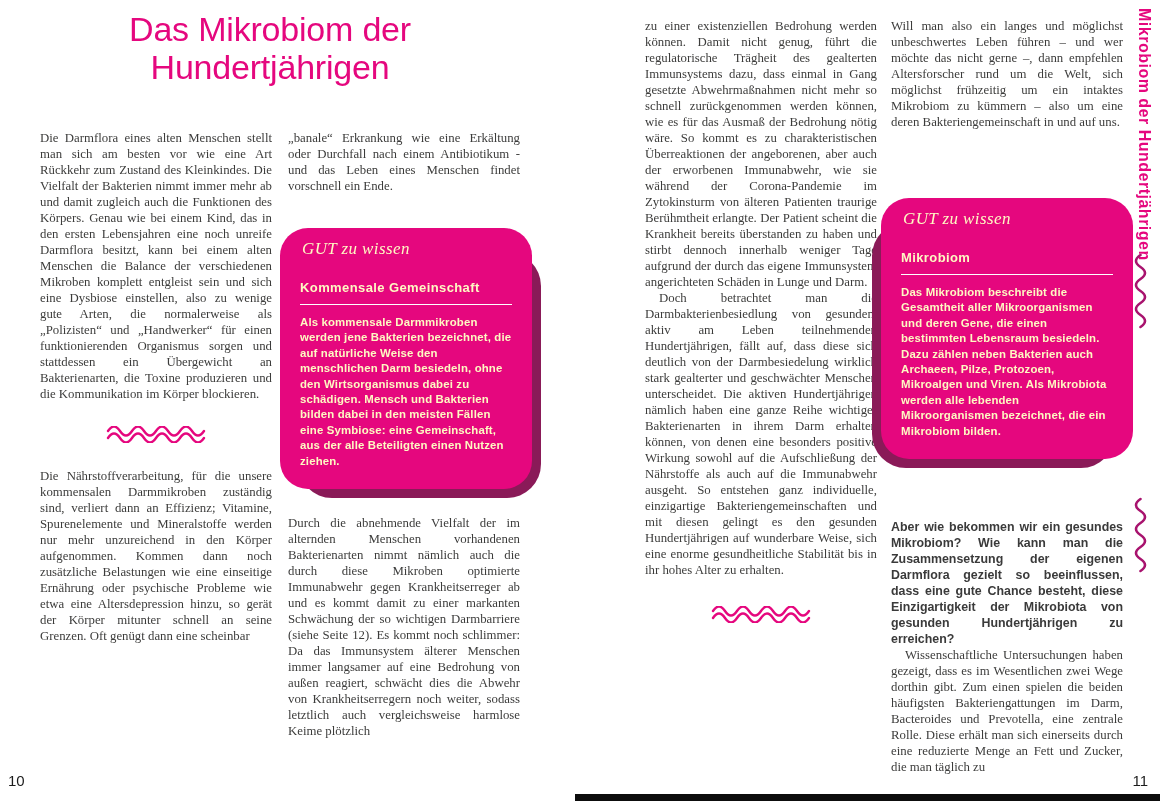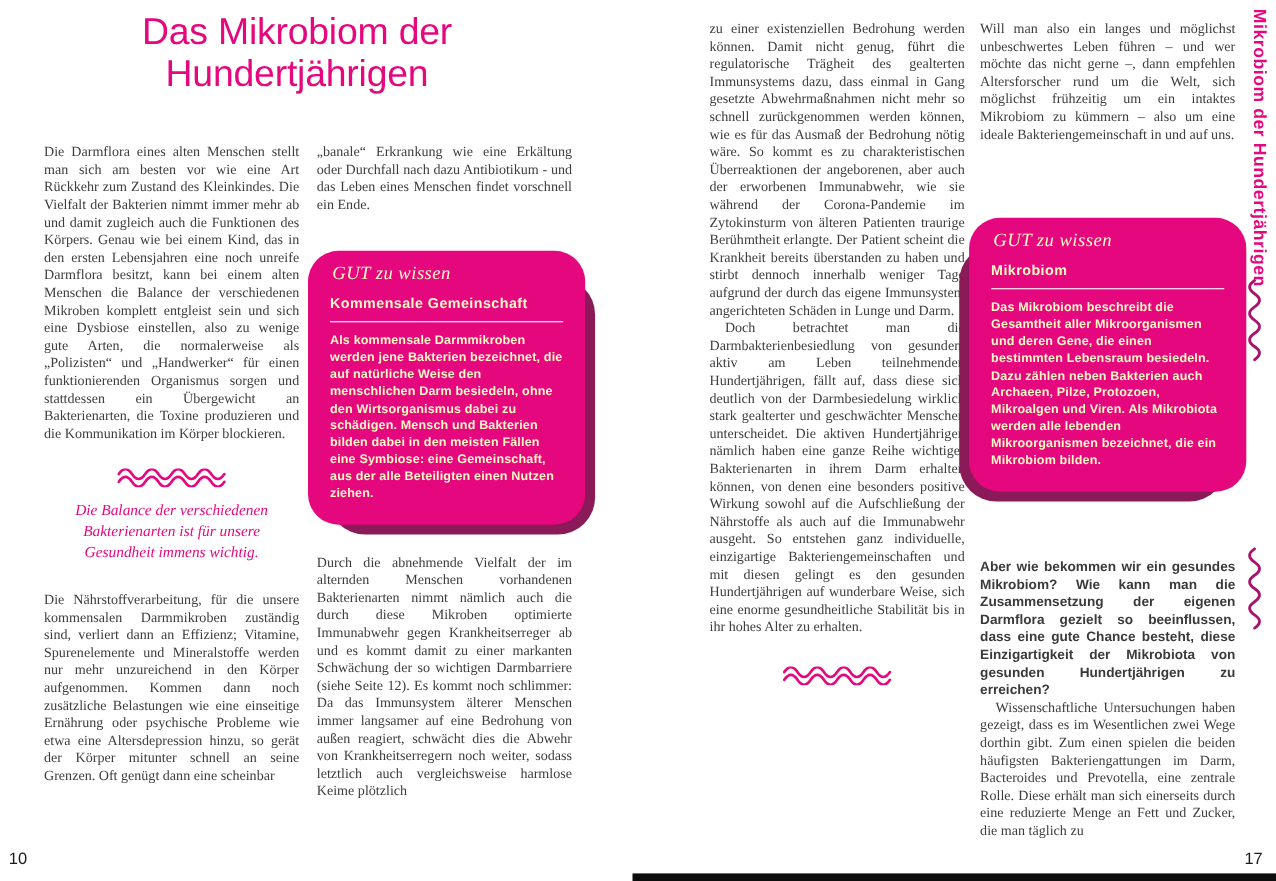--- a/index.html
+++ b/index.html
@@ -37,21 +37,21 @@
   .infobox-right{margin-left:-10px;margin-right:-10px;margin-top:68px;}
   .infobox-shadow{position:absolute;background:var(--plum);border-radius:34px;}
   .infobox-left .infobox-shadow{top:24px;left:18px;right:-9px;bottom:-9px;}
   .infobox-right .infobox-shadow{top:24px;left:-9px;right:18px;bottom:-9px;}
   .infobox-main{position:relative;background:var(--magenta);border-radius:28px;
     font-family:"Liberation Sans",sans-serif;color:#fef9c3;}
   .infobox-kicker{font-family:"Liberation Serif",serif;font-style:italic;font-size:17px;
     padding:13px 22px 7px;letter-spacing:.4px;}
   .infobox-content{padding:4px 20px 20px;}
   .infobox-content h3{font-size:13px;letter-spacing:.4px;font-weight:700;
-    border-bottom:1.5px solid #fff;padding-bottom:8px;margin-bottom:10px;}
+    border-bottom:1.5px solid #fff;padding-bottom:8px;margin-bottom:10px;margin-top:12px;}
   .infobox-content p{font-size:11.4px;font-weight:700;line-height:15.4px;
     letter-spacing:.15px;text-align:left;hyphens:auto;-webkit-hyphens:auto;}
 
   .bold-para{font-family:"Liberation Sans",sans-serif;font-weight:700;font-size:12.4px;
     line-height:16px;color:#3a3a3a;margin-top:60px;}
 
   .vertical-title{position:absolute;top:8px;right:7px;writing-mode:vertical-rl;
     font-family:"Liberation Sans",sans-serif;font-weight:700;font-size:16px;
     letter-spacing:.5px;color:var(--magenta);}
 
@@ -74,26 +74,25 @@
   <h1 class="title">Das Mikrobiom der Hundertjährigen</h1>
 
   <div class="col col1">
     <p>Die Darmflora eines alten Menschen stellt man sich am besten vor wie eine Art Rückkehr zum Zustand des Kleinkindes. Die Vielfalt der Bakterien nimmt immer mehr ab und damit zugleich auch die Funktionen des Körpers. Genau wie bei einem Kind, das in den ersten Lebensjahren eine noch unreife Darmflora besitzt, kann bei einem alten Menschen die Balance der verschiedenen Mikroben komplett entgleist sein und sich eine Dysbiose einstellen, also zu wenige gute Arten, die normalerweise als „Polizisten“ und „Handwerker“ für einen funktionierenden Organismus sorgen und stattdessen ein Übergewicht an Bakterienarten, die Toxine produzieren und die Kommunikation im Körper blockieren.</p>
     <div class="wave-divider">
       <svg width="100" height="17" viewBox="0 0 100 17" aria-hidden="true">
         <path d="M2 5 q 6 -9 12 0 t 12 0 t 12 0 t 12 0 t 12 0 t 12 0 t 12 0 t 12 0" fill="none" stroke="currentColor" stroke-width="2.4" stroke-linecap="round"></path>
         <path d="M2 12 q 6 -9 12 0 t 12 0 t 12 0 t 12 0 t 12 0 t 12 0 t 12 0 t 12 0" fill="none" stroke="currentColor" stroke-width="2.4" stroke-linecap="round"></path>
       </svg>
     </div>
-    <p class="quote">Die Balance der verschiedenen Bakterienarten ist für unsere Gesundheit immens wichtig.</p>
     <p class="p-after-quote">Die Nährstoffverarbeitung, für die unsere kommensalen Darmmikroben zuständig sind, verliert dann an Effizienz; Vitamine, Spurenelemente und Mineralstoffe werden nur mehr unzureichend in den Körper aufgenommen. Kommen dann noch zusätzliche Belastungen wie eine einseitige Ernährung oder psychische Probleme wie etwa eine Altersdepression hinzu, so gerät der Körper mitunter schnell an seine Grenzen. Oft genügt dann eine scheinbar</p>
   </div>
 
   <div class="col col2">
-    <p>„banale“ Erkrankung wie eine Erkältung oder Durchfall nach dazu Antibiotikum - und das Leben eines Menschen findet vorschnell ein Ende.</p>
+    <p>„banale“ Erkrankung wie eine Erkältung oder Durchfall nach einem Antibiotikum - und das Leben eines Menschen findet vorschnell ein Ende.</p>
 
     <aside class="infobox infobox-left">
       <div class="infobox-shadow"></div>
       <div class="infobox-main">
         <div class="infobox-kicker">GUT zu wissen</div>
         <div class="infobox-content">
           <h3>Kommensale Gemeinschaft</h3>
           <p>Als kommensale Darmmikroben werden jene Bakterien bezeichnet, die auf natürliche Weise den menschlichen Darm besiedeln, ohne den Wirtsorganismus dabei zu schädigen. Mensch und Bakterien bilden dabei in den meisten Fällen eine Symbiose: eine Gemeinschaft, aus der alle Beteiligten einen Nutzen ziehen.</p>
         </div>
       </div>
@@ -107,21 +106,21 @@
     <p class="indent">Doch betrachtet man die Darmbakterienbesiedlung von gesunden, aktiv am Leben teilnehmenden Hundertjährigen, fällt auf, dass diese sich deutlich von der Darmbesiedelung wirklich stark gealterter und geschwächter Menschen unterscheidet. Die aktiven Hundertjährigen nämlich haben eine ganze Reihe wichtiger Bakterienarten in ihrem Darm erhalten können, von denen eine besonders positive Wirkung sowohl auf die Aufschließung der Nährstoffe als auch auf die Immunabwehr ausgeht. So entstehen ganz individuelle, einzigartige Bakteriengemeinschaften und mit diesen gelingt es den gesunden Hundertjährigen auf wunderbare Weise, sich eine enorme gesundheitliche Stabilität bis in ihr hohes Alter zu erhalten.</p>
     <div class="wave-divider">
       <svg width="100" height="17" viewBox="0 0 100 17" aria-hidden="true">
         <path d="M2 5 q 6 -9 12 0 t 12 0 t 12 0 t 12 0 t 12 0 t 12 0 t 12 0 t 12 0" fill="none" stroke="currentColor" stroke-width="2.4" stroke-linecap="round"></path>
         <path d="M2 12 q 6 -9 12 0 t 12 0 t 12 0 t 12 0 t 12 0 t 12 0 t 12 0 t 12 0" fill="none" stroke="currentColor" stroke-width="2.4" stroke-linecap="round"></path>
       </svg>
     </div>
   </div>
 
   <div class="col col4">
-    <p>Will man also ein langes und möglichst unbeschwertes Leben führen – und wer möchte das nicht gerne –, dann empfehlen Altersforscher rund um die Welt, sich möglichst frühzeitig um ein intaktes Mikrobiom zu kümmern – also um eine ideale Bakteriengemeinschaft in und auf uns.</p>
+    <p>Will man also ein langes und möglichst unbeschwertes Leben führen – und wer möchte das nicht gerne –, dann empfehlen Altersforscher rund um die Welt, sich möglichst frühzeitig um ein intaktes Mikrobiom zu kümmern – also um eine deren Bakteriengemeinschaft in und auf uns.</p>
 
     <aside class="infobox infobox-right">
       <div class="infobox-shadow"></div>
       <div class="infobox-main">
         <div class="infobox-kicker">GUT zu wissen</div>
         <div class="infobox-content">
           <h3>Mikrobiom</h3>
           <p>Das Mikrobiom beschreibt die Gesamtheit aller Mikroorganismen und deren Gene, die einen bestimmten Lebensraum besiedeln. Dazu zählen neben Bakterien auch Archaeen, Pilze, Protozoen, Mikroalgen und Viren. Als Mikrobiota werden alle lebenden Mikroorganismen bezeichnet, die ein Mikrobiom bilden.</p>
         </div>
       </div>
@@ -138,16 +137,16 @@
       <path d="M6.5 2 q -9 6 0 12 t 0 12 t 0 12 t 0 12 t 0 12 t 0 12" fill="none" stroke="currentColor" stroke-width="2.6" stroke-linecap="round"></path>
     </svg>
   </div>
   <div class="squiggle squiggle-2">
     <svg width="13" height="84" viewBox="0 0 13 84" aria-hidden="true">
       <path d="M6.5 2 q -9 6 0 12 t 0 12 t 0 12 t 0 12 t 0 12 t 0 12" fill="none" stroke="currentColor" stroke-width="2.6" stroke-linecap="round"></path>
     </svg>
   </div>
 
   <div class="page-number page-number-left">10</div>
-  <div class="page-number page-number-right">17</div>
+  <div class="page-number page-number-right">11</div>
   <div class="bottom-bar"></div>
 
 </div>
 
 </body></html>

